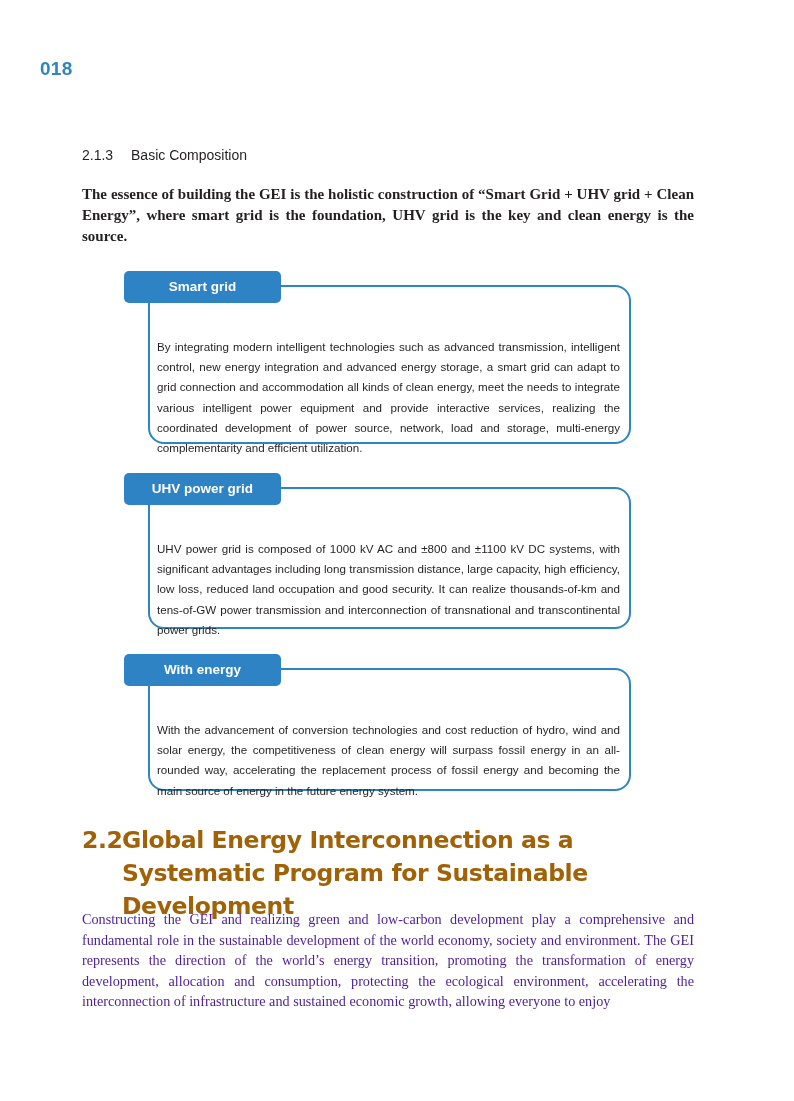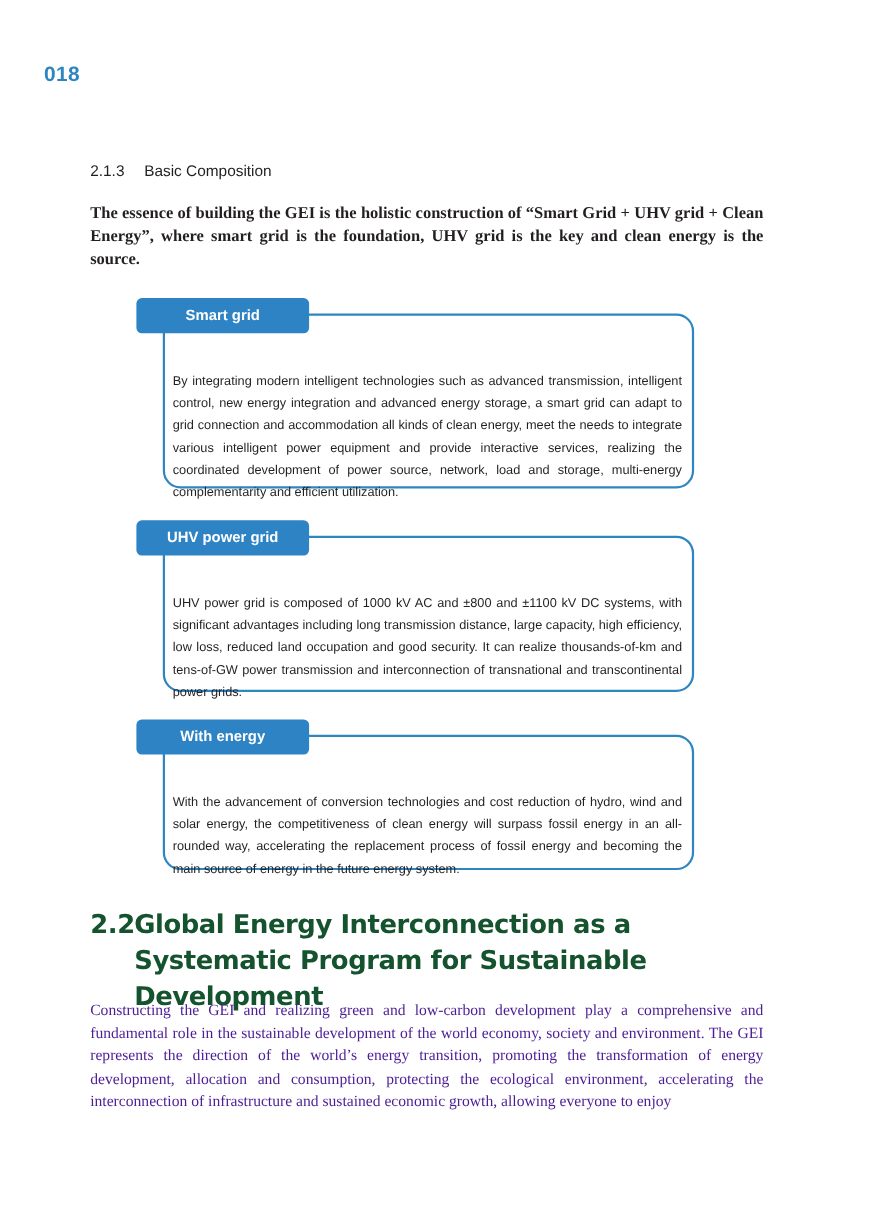--- a/index.html
+++ b/index.html
@@ -38,21 +38,21 @@
       font-size: 11.6px; line-height: 20.2px; text-align: justify; color: #231f20;
       font-family: "Liberation Sans", sans-serif;
       margin-top: 23px;
     }
     #c1 { top: 271px; height: 173px; }
     #c2 { top: 473px; height: 156px; }
     #c3 { top: 654px; height: 137px; }
     .section-heading {
       position: absolute; left: 82px; top: 824px; width: 640px;
       font-family: "DejaVu Sans", sans-serif; font-size: 23.5px; line-height: 33px;
-      color: #14532d; letter-spacing: -0.4px;
+      color: #a16207; letter-spacing: -0.4px;
     }
     .section-heading .num { position: absolute; left: 0; top: 0; font-weight: bold; }
     .section-heading .title { display: block; margin-left: 40px; font-weight: bold; }
     .body-para {
       position: absolute; left: 82px; top: 909px; width: 612px;
       font-family: "Liberation Serif", serif; font-size: 14.2px; line-height: 20.6px;
       text-align: justify; color: #4c1d95;
     }
   </style>
 </head>

